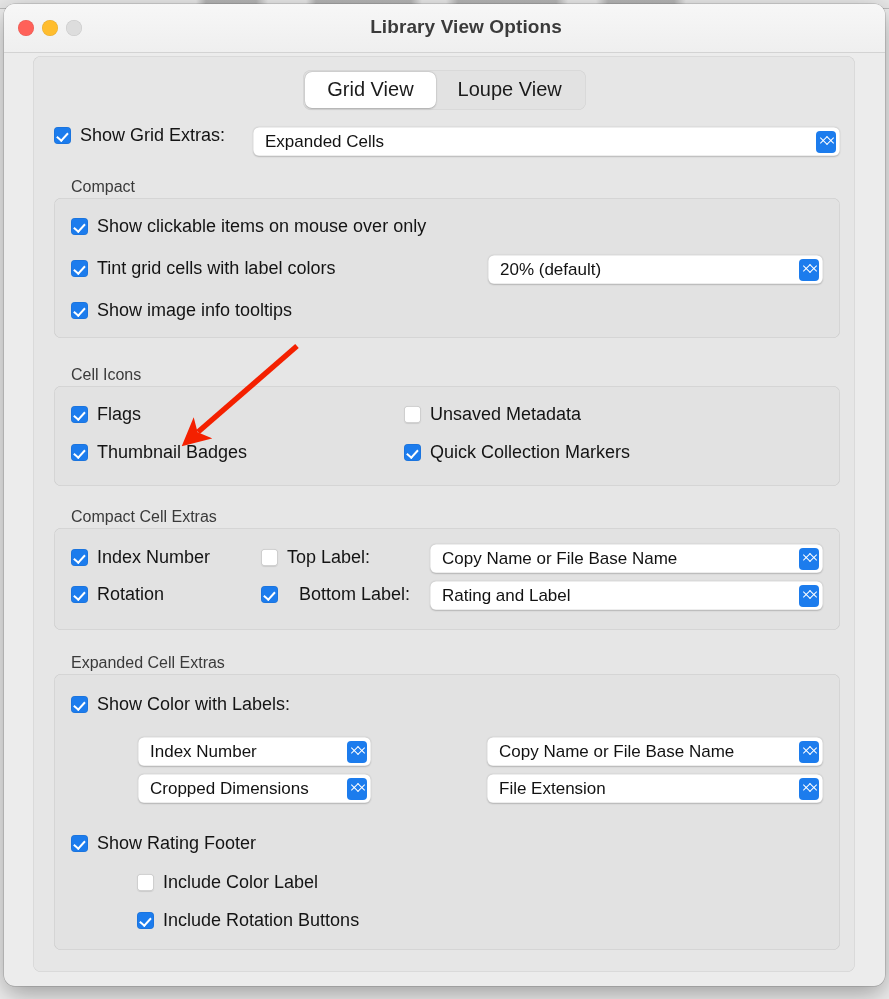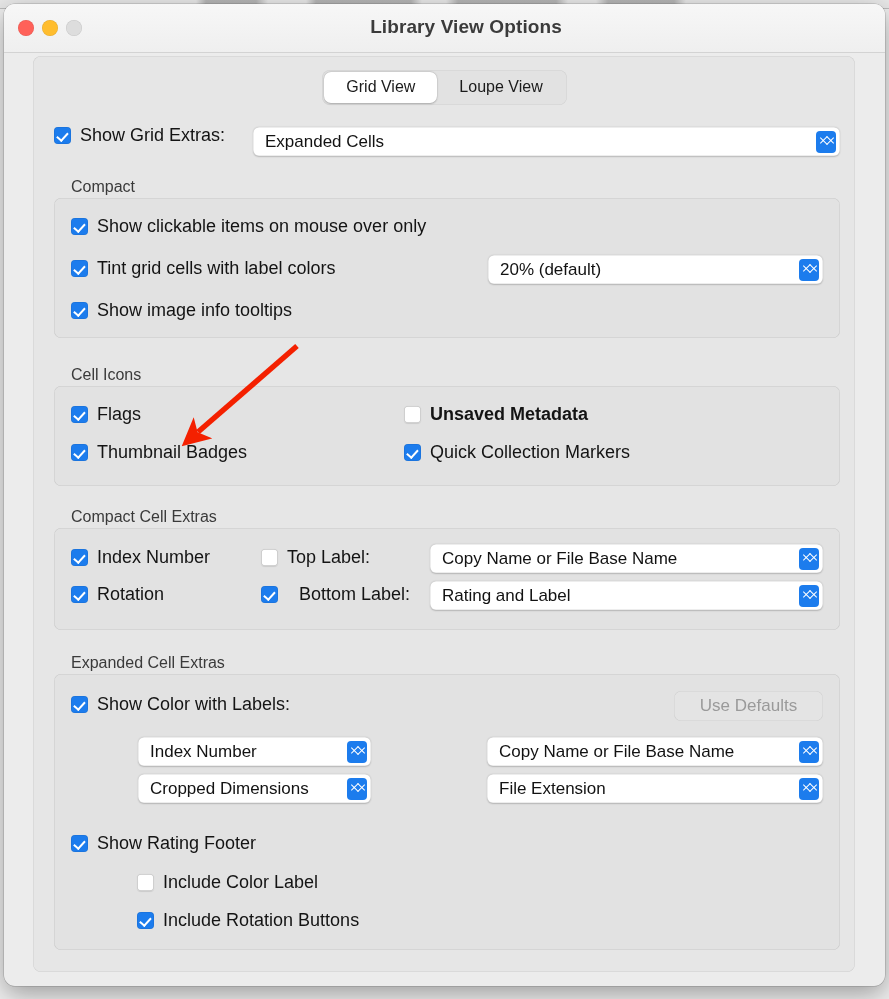--- a/index.html
+++ b/index.html
@@ -95,21 +95,21 @@
     justify-content: center;
   }
   .seg {
     display: flex;
     background: #e2e2e2;
     border-radius: 8px;
     padding: 2px;
     box-shadow: inset 0 0 0 .5px rgba(0,0,0,.08);
   }
   .seg-item {
-    font-size: 16px;
+    font-size: 20px;
     color: #1b1b1b;
     padding: 6px 22px 7px 22px;
     border-radius: 7px;
     white-space: nowrap;
   }
   .seg-item.active {
     background: #ffffff;
     box-shadow: 0 .5px 2px rgba(0,0,0,.22), 0 0 0 .5px rgba(0,0,0,.07);
   }
 
@@ -293,21 +293,21 @@
         <span class="cb-label">Show image info tooltips</span>
       </div>
 
       <div class="grouptitle abs" style="left:38px; top:310px;">Cell Icons</div>
       <div class="groupbox" style="left:21px; top:330px; width:786px; height:100px;"></div>
 
       <div class="cb" style="left:38px; top:348px;">
         <span class="box on"></span>
         <span class="cb-label">Flags</span>
       </div>
-      <div class="cb" style="left:371px; top:348px;font-weight:bold;">
+      <div class="cb" style="left:371px; top:348px;">
         <span class="box off"></span>
         <span class="cb-label">Unsaved Metadata</span>
       </div>
 
       <div class="cb" style="left:38px; top:386px;">
         <span class="box on"></span>
         <span class="cb-label">Thumbnail Badges</span>
       </div>
       <div class="cb" style="left:371px; top:386px;">
         <span class="box on"></span>
@@ -342,23 +342,20 @@
         <span class="popup-text">Rating and Label</span>
         <span class="chev"></span>
       </div>
 
       <div class="grouptitle abs" style="left:38px; top:598px;">Expanded Cell Extras</div>
       <div class="groupbox" style="left:21px; top:618px; width:786px; height:276px;"></div>
 
       <div class="cb" style="left:38px; top:638px;">
         <span class="box on"></span>
         <span class="cb-label">Show Color with Labels:</span>
-      </div>
-      <div class="pushbtn" style="left:641px; top:635px; width:149px;">
-        <span>Use Defaults</span>
       </div>
 
       <div class="popup" style="left:105px; top:681px; width:233px;">
         <span class="popup-text">Index Number</span>
         <span class="chev"></span>
       </div>
       <div class="popup" style="left:454px; top:681px; width:336px;">
         <span class="popup-text">Copy Name or File Base Name</span>
         <span class="chev"></span>
       </div>

